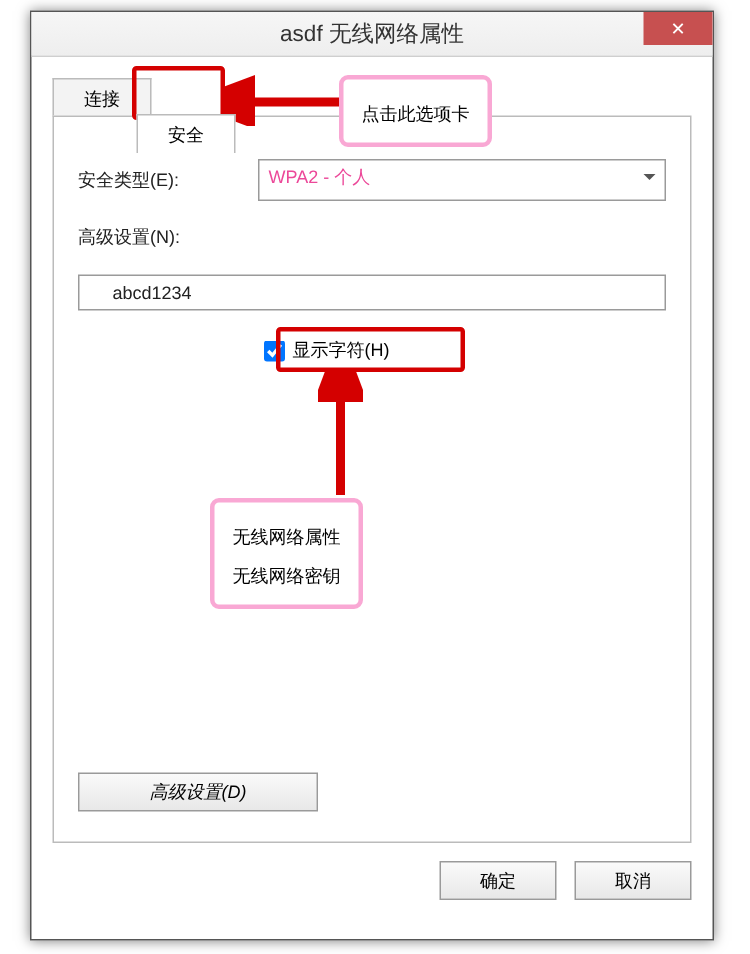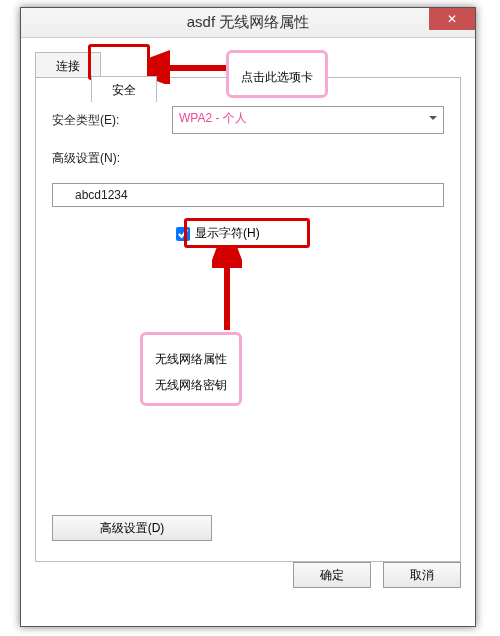--- a/index.html
+++ b/index.html
@@ -14,22 +14,22 @@
   .tab.connect { left: 0; }
   .tab.security { left: 56px; background:#fff; z-index:2;margin-top:24px; }
   .tabpanel { position:absolute; top:25px; left:0; right:0; bottom:50px; border:1px solid #bbb; background:#fff; padding: 28px 16px 16px 16px; }
   .row { display:flex; align-items:center; margin-bottom: 16px; }
   .row label { width: 120px; color:#222; }
   .combo { flex:1; height:28px; border:1px solid #9a9a9a; background:#fff; padding: 0 20px 0 6px; line-height:22px; position:relative; color:#ec4899; cursor:pointer; }
   .combo::after { content:""; position:absolute; right:6px; top:9px; border:4px solid transparent; border-top-color:#555; }
   .textinput { flex:1; height:24px; border:1px solid #9a9a9a; background:#fff; padding:0 22px; line-height:22px; color:#222; }
   .check-row { margin-left:120px; display:inline-flex; align-items:center; gap:5px; padding:2px 4px; }
   .check-row input { width:14px; height:14px; }
-  .adv-btn { position:absolute; left:16px; bottom:20px; width:160px; height:26px; border:1px solid #9a9a9a; background:linear-gradient(#fafafa,#e8e8e8); cursor:pointer; }
-  .dlg-buttons { position:absolute; right:0; bottom:24px; display:flex; gap:12px; }
+  .adv-btn { position:absolute; left:16px; bottom:20px; width:160px; height:26px; border:1px solid #9a9a9a; background:linear-gradient(#fafafa,#e8e8e8); cursor:pointer;font-style:italic; }
+  .dlg-buttons { position:absolute; right:0; bottom:12px; display:flex; gap:12px; }
   .dlg-buttons button { width:78px; height:26px; border:1px solid #9a9a9a; background:linear-gradient(#fafafa,#e8e8e8); cursor:pointer; }
   
   .red-box { position:absolute; border:3px solid #d40000; border-radius:3px; pointer-events:none; }
   .callout { position:absolute; background:#fff; border:3px solid #f9a8d4; border-radius:6px; padding:8px 12px; font-size:20px; font-weight:normal; color:#000; line-height:1.3; text-align:right; }
   .arrow-svg { position:absolute; pointer-events:none; }
 </style>
 </head>
 <body>
 
 <div class="outer-frame">

